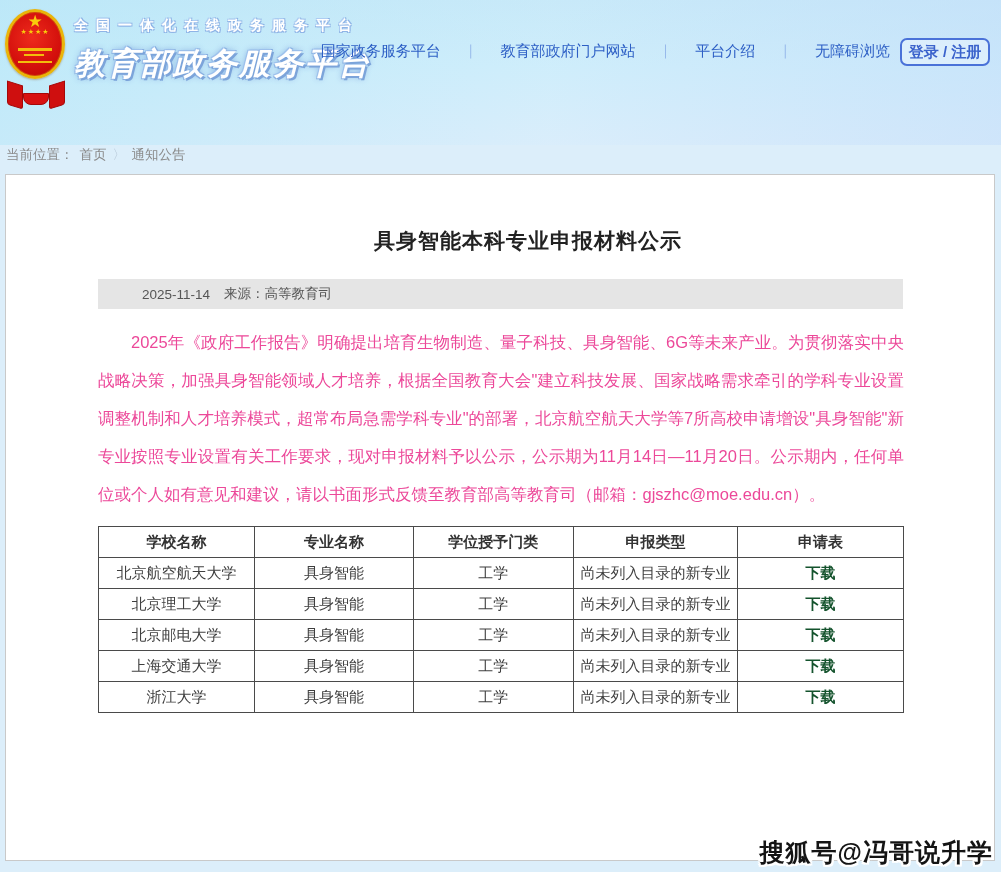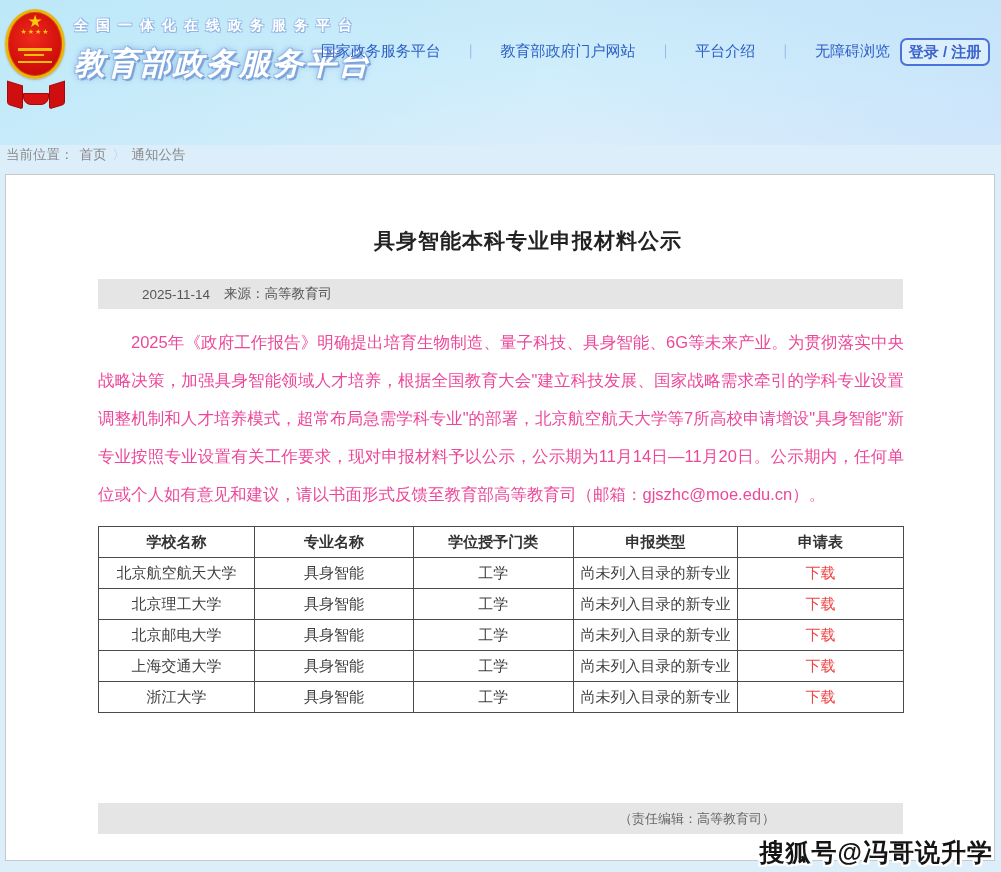--- a/index.html
+++ b/index.html
@@ -99,21 +99,21 @@
 
   .apply-table {
     position:absolute; left:92px; top:351px; width:806px;
     border-collapse:collapse; table-layout:fixed;
   }
   .apply-table th, .apply-table td {
     border:1px solid #4a4a4a; height:31px; text-align:center;
     font-size:15px; color:#3f3f3f; overflow:hidden; white-space:nowrap;
   }
   .apply-table th { font-weight:bold; color:#333333; }
-  .download-link { color:#ef4444; font-weight:normal; text-decoration:none; cursor:pointer; }
+  .download-link { color:#14532d; font-weight:bold; text-decoration:none; cursor:pointer; }
 
   .editor-bar {
     position:absolute; left:92px; top:628px; width:805px; height:31px;
     background:#e5e5e5; display:flex; align-items:center; justify-content:flex-end;
     padding-right:128px; font-size:13px; color:#666666;
   }
 
   
   .watermark {
     position:absolute; right:8px; top:836px;
@@ -233,18 +233,15 @@
       <td>具身智能</td>
       <td>工学</td>
       <td>尚未列入目录的新专业</td>
       <td>
         <a class="download-link">下载</a>
       </td>
     </tr>
       </tbody>
   </table>
 
-  <div class="editor-bar">
-    <span>（责任编辑：高等教育司）</span>
-  </div>
 </div>
 
 <div class="watermark">搜狐号@冯哥说升学</div>
 
 </body></html>

